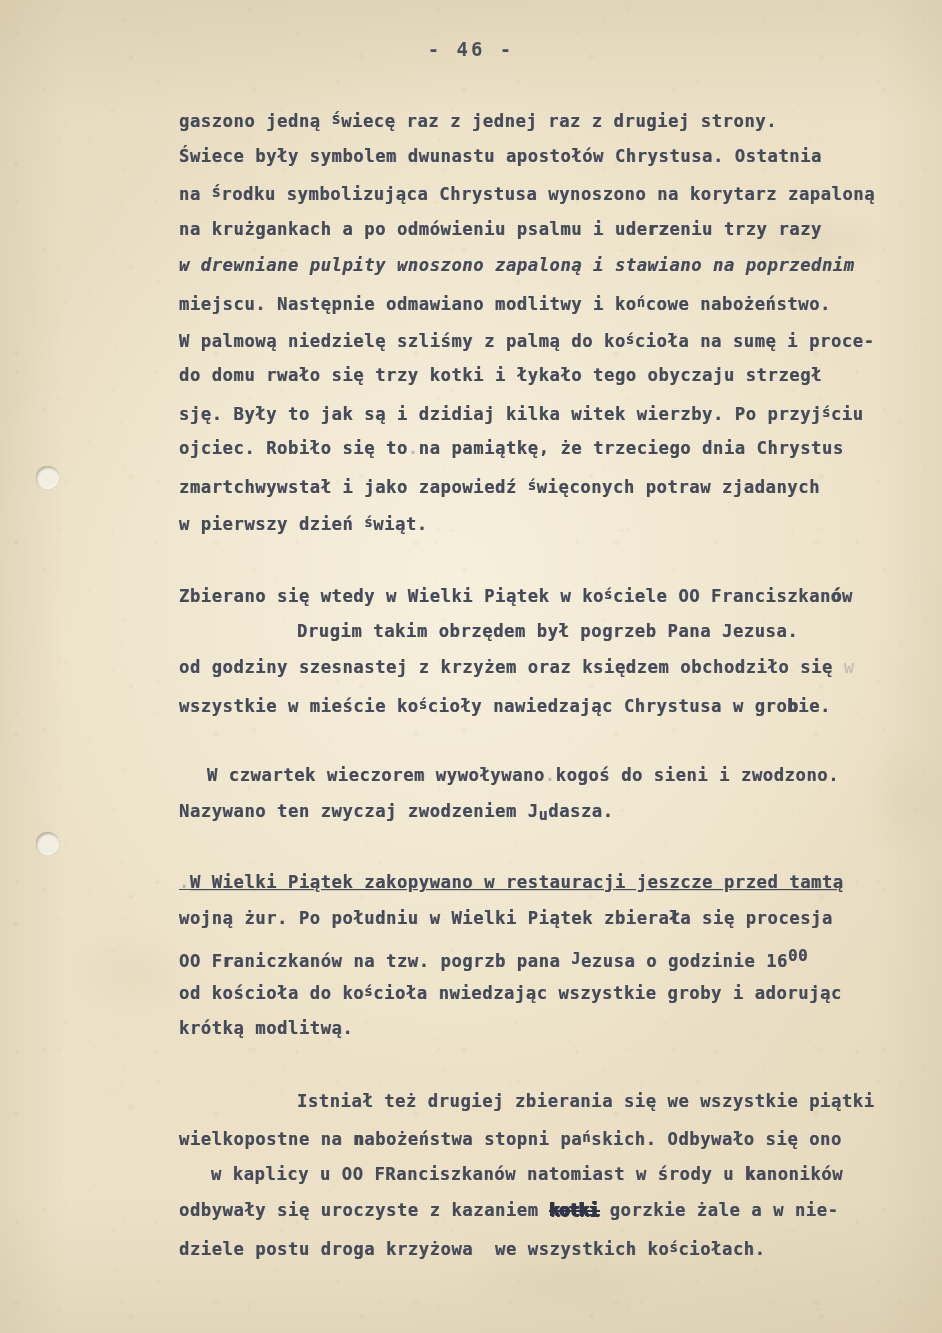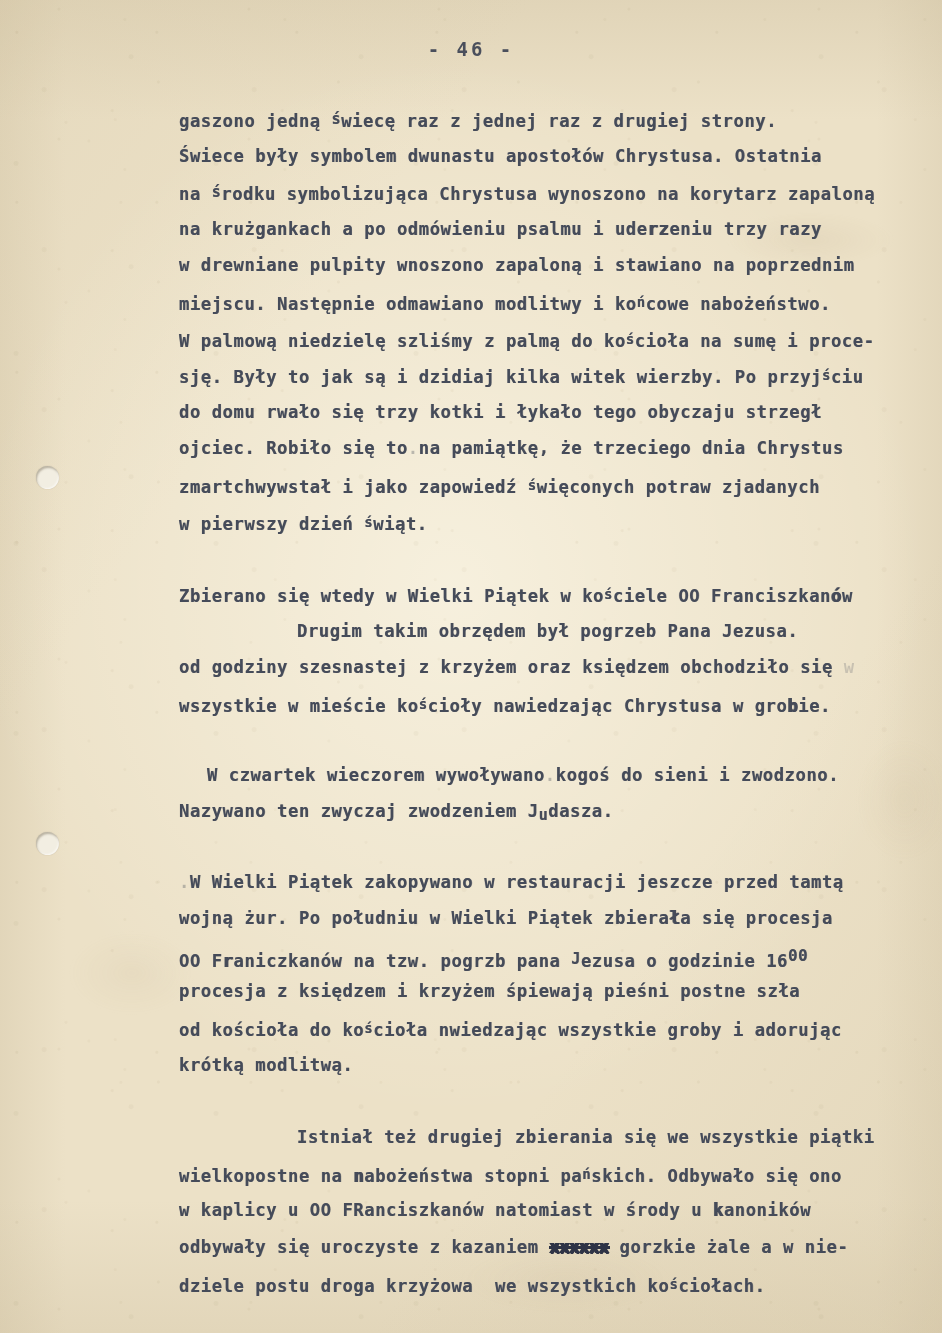--- a/index.html
+++ b/index.html
@@ -162,53 +162,52 @@
 
   <div id="page-no">-  46  -</div>
 
   <div id="body-text">
 
     <div class="para">
       <div class="line" style="color: rgb(69, 75, 89);">gaszono jedną <span class="sup-small" style="font-size:15px;vertical-align:3px;">ś</span>wiecę raz z jednej raz z drugiej strony.</div>
       <div class="line" style="color: rgb(69, 75, 89);">Świece były symbolem dwunastu apostołów Chrystusa. Ostatnia</div>
       <div class="line" style="color: rgb(69, 75, 89);">na <span class="sup-small" style="font-size:15px;vertical-align:3px;">ś</span>rodku symbolizująca Chrystusa wynoszono na korytarz zapaloną</div>
       <div class="line" style="color: rgb(69, 75, 89);">na krużgankach a po odmówieniu psalmu i ude<span class="overtype">rz</span>eniu trzy razy</div>
-      <div class="line" style="color: rgb(69, 75, 89);">w drewniane pulpity wnoszono zapaloną i stawiano na poprzednim</div>
+      <div class="line" style="color: rgb(69, 75, 89); font-style: italic;">w drewniane pulpity wnoszono zapaloną i stawiano na poprzednim</div>
       <div class="line" style="color: rgb(69, 75, 89);">miejscu. Następnie odmawiano modlitwy i ko<span class="sup-small" style="font-size:14px;vertical-align:3px;">ń</span>cowe nabożeństwo.</div>
       <div class="line" style="color: rgb(69, 75, 89);">W palmową niedzielę szliśmy z palmą do ko<span class="sup-small" style="font-size:14px;vertical-align:3px;">ś</span>cioła na sumę i proce-</div>
+      <div class="line" style="color: rgb(69, 75, 89);">do domu rwało się trzy kotki i łykało tego obyczaju strzegł</div>
       <div class="line" style="color: rgb(69, 75, 89);">sję. Były to jak są i dzidiaj kilka witek wierzby. Po przyj<span class="sup-small" style="font-size:14px;vertical-align:3px;">ś</span>ciu</div>
-      <div class="line" style="color: rgb(69, 75, 89);">do domu rwało się trzy kotki i łykało tego obyczaju strzegł</div>
       <div class="line" style="color: rgb(69, 75, 89);">ojciec. Robiło się to<span class="faint">.</span>na pamiątkę, że trzeciego dnia Chrystus</div>
       <div class="line" style="color: rgb(69, 75, 89);">zmartchwywstał i jako zapowiedź <span class="sup-small" style="font-size:14px;vertical-align:3px;">ś</span>więconych potraw zjadanych</div>
       <div class="line" style="color: rgb(69, 75, 89);">w pierwszy dzień <span class="sup-small" style="font-size:14px;vertical-align:3px;">ś</span>wiąt.</div>
     </div>
 
     <div class="para">
       <div class="line" style="color: rgb(69, 75, 89);">Zbierano się wtedy w Wielki Piątek w ko<span class="sup-small" style="font-size:14px;vertical-align:3px;">ś</span>ciele OO Franciszkan<span class="overtype">ó</span>w</div>
       <div class="line indent" style="color: rgb(69, 75, 89);">Drugim takim obrzędem był pogrzeb Pana Jezusa.</div>
       <div class="line" style="color: rgb(69, 75, 89);">od godziny szesnastej z krzyżem oraz księdzem obchodziło się <span class="fainter">w</span></div>
       <div class="line" style="color: rgb(69, 75, 89);">wszystkie w mieście ko<span class="sup-small" style="font-size:14px;vertical-align:3px;">ś</span>cioły nawiedzając Chrystusa w gro<span class="overtype">b</span>ie.</div>
     </div>
 
     <div class="para" style="margin-top:34px;">
       <div class="line" style="color: rgb(69, 75, 89); margin-left: 28px;">W czwartek wieczorem wywoływano<span class="faint">.</span>kogoś do sieni i zwodzono.</div>
       <div class="line" style="color: rgb(69, 75, 89);">Nazywano ten zwyczaj zwodzeniem J<span class="sup-small" style="font-size:15px;vertical-align:-3px;">u</span>dasza.</div>
     </div>
 
     <div class="para" style="margin-top:34px;">
-      <div class="line" style="color: rgb(69, 75, 89);"><span class="faint">.</span>W Wielki Piątek zakopywano w restauracji jeszcze przed tamtą</div>
+      <div class="line" style="color: rgb(69, 75, 89); text-decoration: underline;"><span class="faint">.</span>W Wielki Piątek zakopywano w restauracji jeszcze przed tamtą</div>
       <div class="line" style="color: rgb(69, 75, 89);">wojną żur. Po południu w Wielki Piątek zbiera<span class="overtype">ł</span>a się procesja</div>
       <div class="line" style="color: rgb(69, 75, 89);">OO F<span class="overtype">r</span>aniczkanów na tzw. pogrzb pana <span class="sup-small" style="font-size:15px;vertical-align:3px;">J</span>ezusa o godzinie 16<span class="sup">00</span></div>
-      <div class="line" style="color: rgb(69, 75, 89);">procesja z księdzem i krzyżem śpiewają pieśni postne szła</div>
       <div class="line" style="color: rgb(69, 75, 89);">od kościoła do ko<span class="sup-small" style="font-size:14px;vertical-align:3px;">ś</span>cioła nwiedzając wszystkie groby i adorując</div>
       <div class="line" style="color: rgb(69, 75, 89);">krótką modlitwą.</div>
     </div>
 
     <div class="para">
       <div class="line indent" style="color: rgb(69, 75, 89);">Istniał też drugiej zbierania się we wszystkie piątki</div>
       <div class="line" style="color: rgb(69, 75, 89);">wielkopostne na <span class="overtype">n</span>abożeństwa stopni pa<span class="sup-small" style="font-size:14px;vertical-align:3px;">ń</span>skich. Odbywało się ono</div>
-      <div class="line" style="color: rgb(69, 75, 89);">w kaplicy u OO FRanciszkanów natomiast w środy u <span class="overtype">k</span>anoników</div>
-      <div class="line" style="color: rgb(69, 75, 89);">odbywały się uroczyste z kazaniem <span class="struck">xxxxxx</span> gorzkie żale a w nie-</div>
+      <div class="line" style="color: rgb(69, 75, 89); margin-left: 32px;">w kaplicy u OO FRanciszkanów natomiast w środy u <span class="overtype">k</span>anoników</div>
+      <div class="line" style="color: rgb(69, 75, 89);">odbywały się uroczyste z kazaniem <span class="struck">kotki</span> gorzkie żale a w nie-</div>
       <div class="line" style="color: rgb(69, 75, 89);">dziele postu droga krzyżowa  we wszystkich ko<span class="sup-small" style="font-size:14px;vertical-align:3px;">ś</span>ciołach.</div>
     </div>
 
   </div>
 </div>
 
 </body></html>

